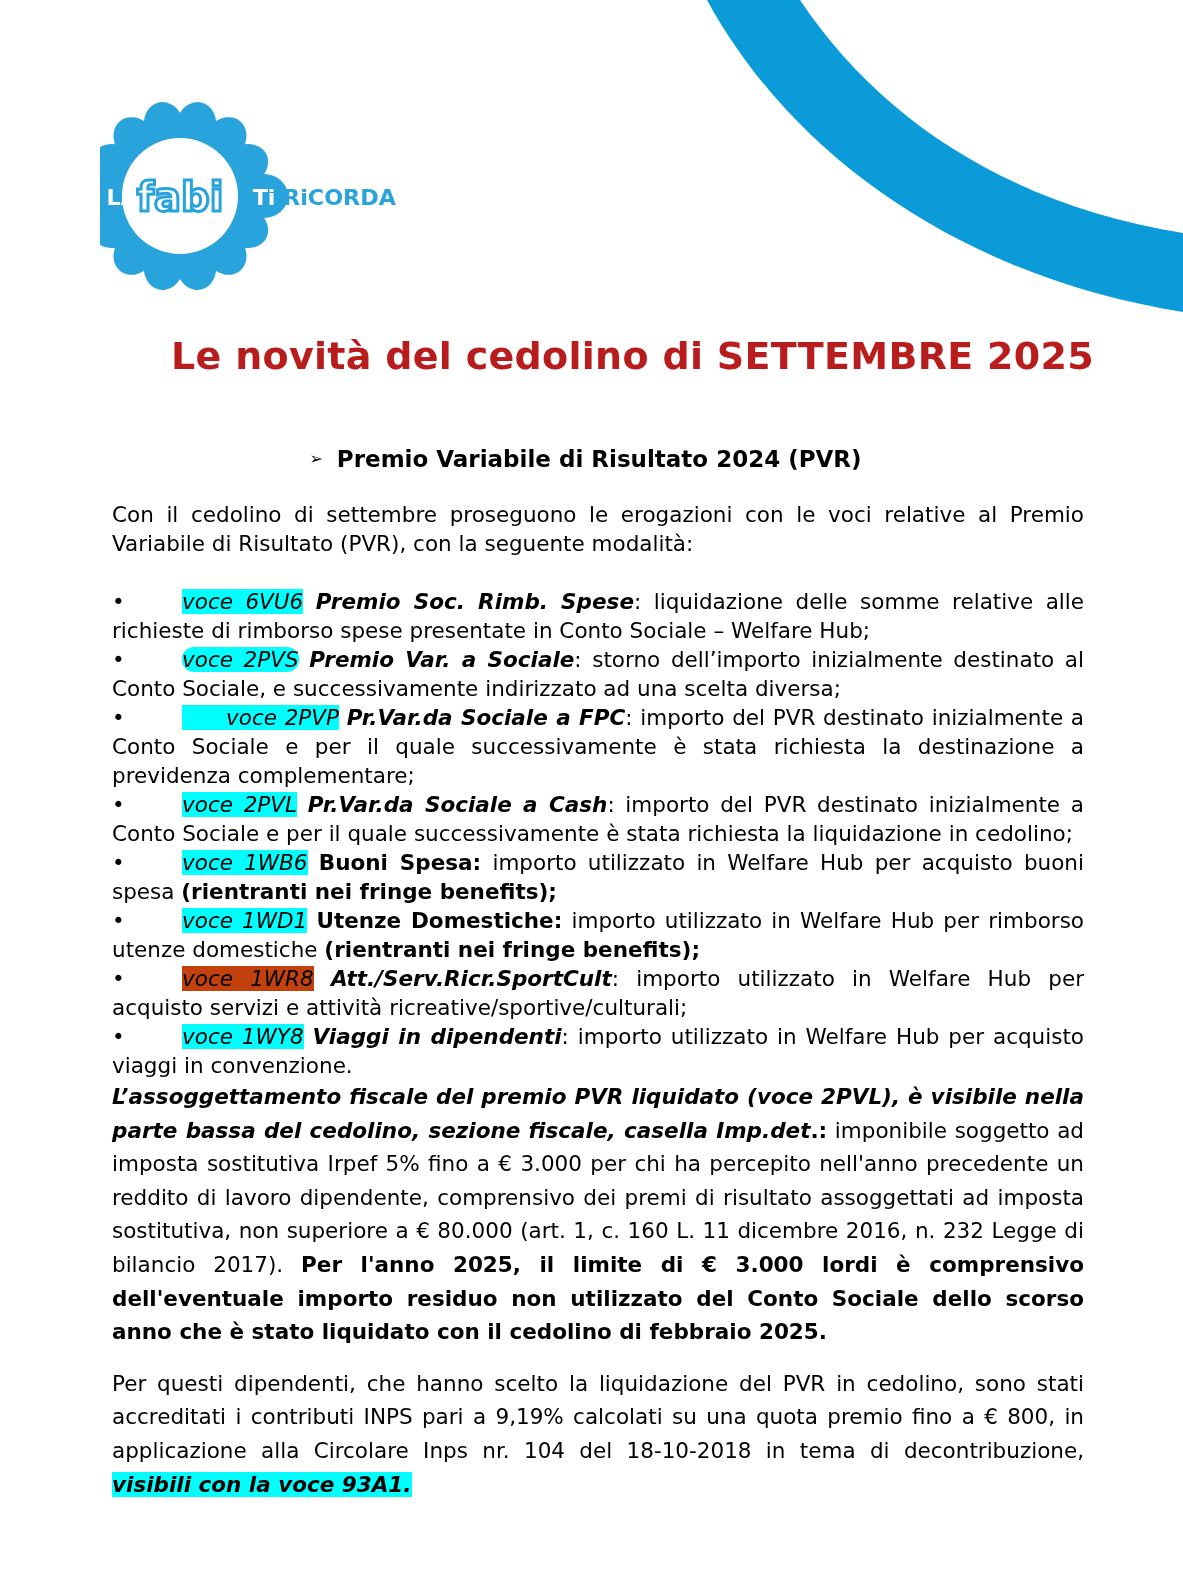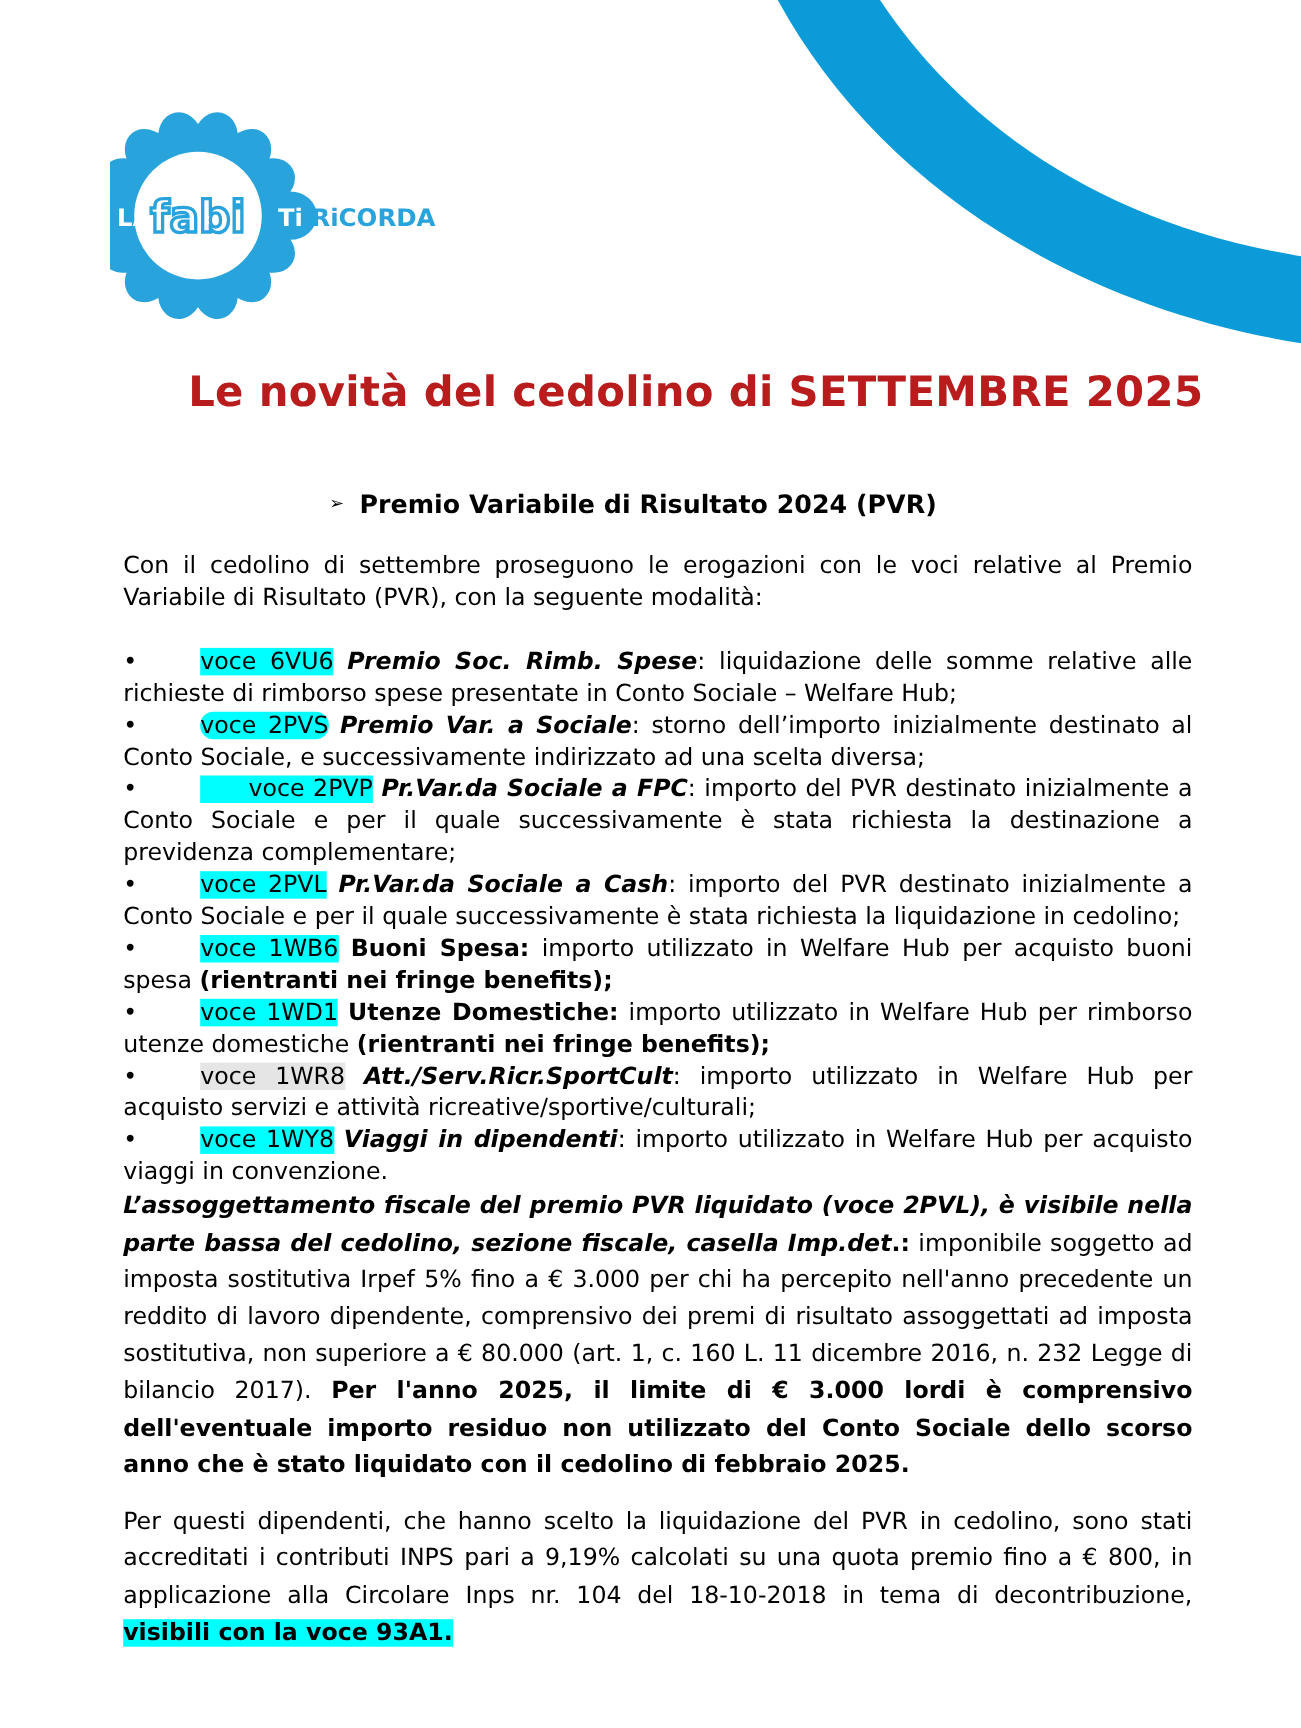--- a/index.html
+++ b/index.html
@@ -2,29 +2,29 @@
 <html><head>
 <meta charset="utf-8">
 <style>
   html, body { margin: 0; padding: 0; background: #ffffff; }
   body { width: 1183px; height: 1571px; position: relative; overflow: hidden;
          font-family: "DejaVu Sans", sans-serif; color: #000; }
   .arc { position: absolute; left: 0; top: 0; width: 1183px; height: 340px; }
   .logo { position: absolute; left: 100px; top: 95px; width: 310px; height: 205px; }
   .title { position: absolute; left: 0; width: 1183px; top: 334px; text-align: center;
            font-size: 38px; font-weight: bold; color: #1f4e79; letter-spacing: 0.3px; }
-  .section-heading { position: absolute; left: 0; width: 1151px; top: 446px; text-align: center;
+  .section-heading { position: absolute; left: 10px; width: 1151px; top: 446px; text-align: center;
            font-size: 23px; font-weight: bold; }
   .section-heading .arrow { font-size: 16px; font-weight: normal; margin-right: 14px; position: relative; top: -3px; }
   .content { position: absolute; left: 112px; width: 972px; top: 500px; font-size: 21.5px; }
   .intro { text-align: justify; line-height: 29px; margin: 0 0 29px 0; }
   .list { margin: 0; padding: 0; list-style: none; }
   .list li { text-align: justify; line-height: 29px; margin: 0; }
   .list .bullet { display: inline-block; width: 70px; }
-  .hl { background: #00ffff; }
+  .hl { background: #00ffff; font-style: italic; }
   .bi { font-weight: bold; font-style: italic; }
   .b { font-weight: bold; }
   .fiscal { text-align: justify; line-height: 33.6px; margin: 0; }
   .inps { text-align: justify; line-height: 33.6px; margin: 18px 0 0 0; }
 </style>
 </head>
 <body>
 
 <svg class="arc" viewBox="0 0 1183 340">
   <path id="arc-band" d="M707,0 C800,170 980,280 1183,312 L1183,233 C1010,205 880,120 800,0 Z" fill="#0b9bd8"></path>
@@ -66,20 +66,20 @@
 <div class="content">
   <p class="intro">Con il cedolino di settembre proseguono le erogazioni con le voci relative al Premio Variabile di Risultato (PVR), con la seguente modalità:</p>
 
   <ul class="list">
     <li><span class="bullet">•</span><span class="hl" style="background: rgb(0, 255, 255);">voce 6VU6</span> <span class="bi">Premio Soc. Rimb. Spese</span><span>:</span><span> liquidazione delle somme relative alle richieste di rimborso spese presentate in Conto Sociale – Welfare Hub;</span></li>
     <li><span class="bullet">•</span><span class="hl" style="background: rgb(0, 255, 255); border-radius: 12px;">voce 2PVS</span> <span class="bi">Premio Var. a Sociale</span><span>:</span><span> storno dell’importo inizialmente destinato al Conto Sociale, e successivamente indirizzato ad una scelta diversa;</span></li>
     <li><span class="bullet">•</span><span class="hl" style="background: rgb(0, 255, 255); padding-left: 44px;">voce 2PVP</span> <span class="bi">Pr.Var.da Sociale a FPC</span><span>:</span><span> importo del PVR destinato inizialmente a Conto Sociale e per il quale successivamente è stata richiesta la destinazione a previdenza complementare;</span></li>
     <li><span class="bullet">•</span><span class="hl" style="background: rgb(0, 255, 255);">voce 2PVL</span> <span class="bi">Pr.Var.da Sociale a Cash</span><span>:</span><span> importo del PVR destinato inizialmente a Conto Sociale e per il quale successivamente è stata richiesta la liquidazione in cedolino;</span></li>
     <li><span class="bullet">•</span><span class="hl" style="background: rgb(0, 255, 255);">voce 1WB6</span> <span class="b">Buoni Spesa:</span><span> importo utilizzato in Welfare Hub per acquisto buoni spesa </span><span class="b">(rientranti nei fringe benefits);</span></li>
     <li><span class="bullet">•</span><span class="hl" style="background: rgb(0, 255, 255);">voce 1WD1</span> <span class="b">Utenze Domestiche:</span><span> importo utilizzato in Welfare Hub per rimborso utenze domestiche </span><span class="b">(rientranti nei fringe benefits);</span></li>
-    <li><span class="bullet">•</span><span class="hl" style="background: #e5e5e5;">voce 1WR8</span> <span class="bi">Att./Serv.Ricr.SportCult</span><span>:</span><span> importo utilizzato in Welfare Hub per acquisto servizi e attività ricreative/sportive/culturali;</span></li>
+    <li><span class="bullet">•</span><span class="hl" style="background: #c2410c;">voce 1WR8</span> <span class="bi">Att./Serv.Ricr.SportCult</span><span>:</span><span> importo utilizzato in Welfare Hub per acquisto servizi e attività ricreative/sportive/culturali;</span></li>
     <li><span class="bullet">•</span><span class="hl" style="background: rgb(0, 255, 255);">voce 1WY8</span> <span class="bi">Viaggi in dipendenti</span><span>:</span><span> importo utilizzato in Welfare Hub per acquisto viaggi in convenzione.</span></li>
   </ul>
 
   <p class="fiscal"><span class="bi">L’assoggettamento fiscale del premio PVR liquidato (voce 2PVL), è visibile nella parte bassa del cedolino, sezione fiscale, casella Imp.det</span><span class="b">.:</span><span> imponibile soggetto ad imposta sostitutiva Irpef 5% fino a € 3.000 per chi ha percepito nell'anno precedente un reddito di lavoro dipendente, comprensivo dei premi di risultato assoggettati ad imposta sostitutiva, non superiore a € 80.000 (art. 1, c. 160 L. 11 dicembre 2016, n. 232 Legge di bilancio 2017). </span><span class="b">Per l'anno 2025, il limite di € 3.000 lordi è comprensivo dell'eventuale importo residuo non utilizzato del Conto Sociale dello scorso anno che è stato liquidato con il cedolino di febbraio 2025.</span></p>
 
   <p class="inps"><span>Per questi dipendenti, che hanno scelto la liquidazione del PVR in cedolino, sono stati accreditati i contributi INPS pari a 9,19% calcolati su una quota premio fino a € 800, in applicazione alla Circolare Inps nr. 104 del 18-10-2018 in tema di decontribuzione, </span><span class="hl b" style="background: rgb(0, 255, 255);">visibili con la voce 93A1.</span></p>
 </div>
 
 </body></html>

